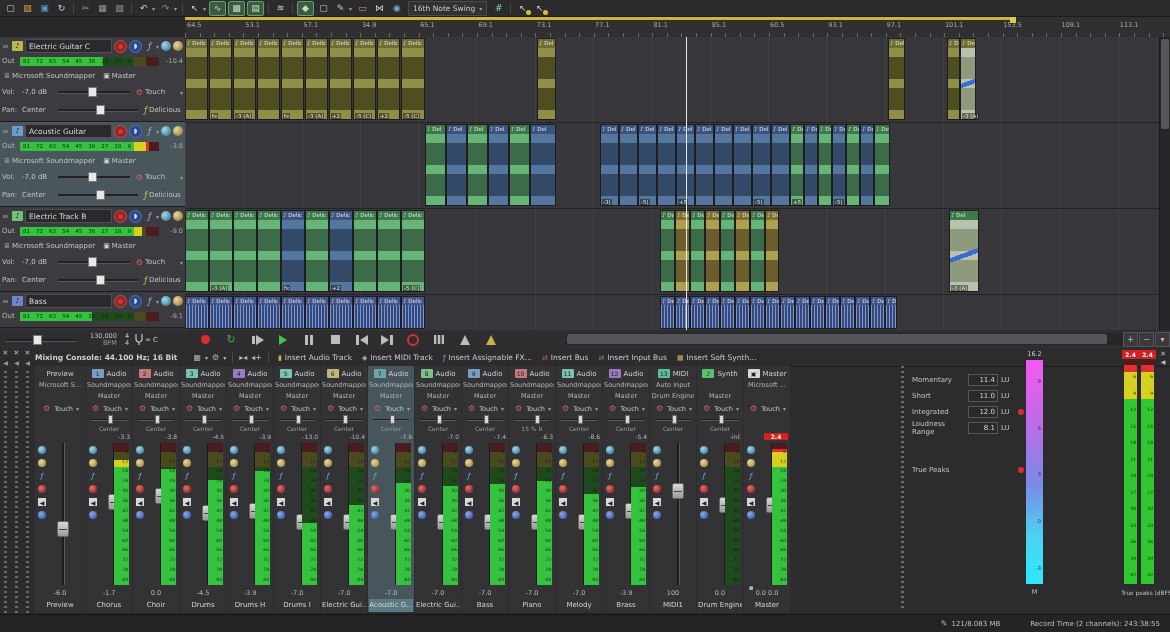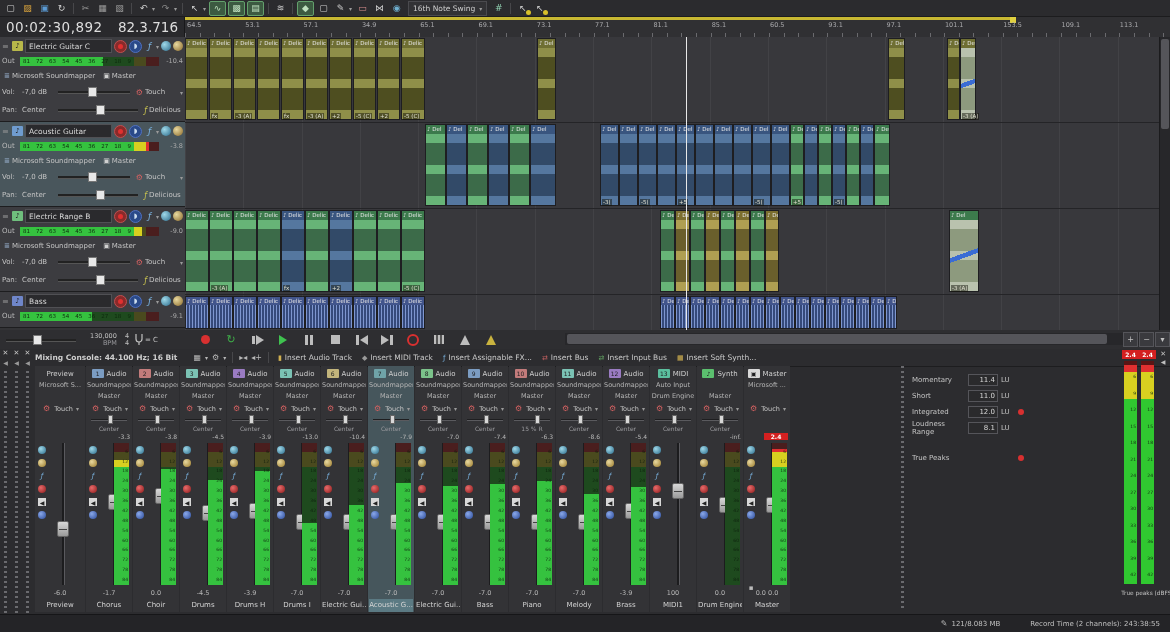--- a/index.html
+++ b/index.html
@@ -244,24 +244,20 @@
     </div>
     <div id="tbIcons2" style="display:flex;align-items:center;">
         <span class="tbi" style="color: rgb(143, 208, 176);">#</span>
         <span class="tbsep"></span>
         <span class="tbi badge" style="color: rgb(207, 207, 207);">↖</span>
         <span class="tbi badge" style="color: rgb(207, 207, 207);">↖</span>
       </div>
   </div>
 
   <div id="headerrow">
-    <div id="timebox">
-      <span id="timeMain">00:02:30,892</span>
-      <span id="timeBeats">82.3.716</span>
-    </div>
     <div id="ruler">
       <div id="loopbar" style="width: 828px;"></div>
       <div id="loopend" style="left: 825px;"></div>
       <div id="ticks">
           <span class="tick" style="left: 2px;">64.5</span>
           <span class="tick" style="left: 60.3px;">53.1</span>
           <span class="tick" style="left: 118.6px;">57.1</span>
           <span class="tick" style="left: 176.9px;">34.9</span>
           <span class="tick" style="left: 235.2px;">65.1</span>
           <span class="tick" style="left: 293.5px;">69.1</span>
@@ -400,21 +396,21 @@
               <div class="hnd" style="left: 47%;"></div>
             </div>
             <span class="fxj">ƒ</span>
             <span class="tauto">Delicious ...</span>
           </div>
         </div>
         <div class="thdr" style="height: 85px;">
           <div class="trowA">
             <span class="tgrip">≡</span>
             <span class="tchip" style="background: rgb(111, 191, 125);">♪</span>
-            <div class="tname">Electric Range B</div>
+            <div class="tname">Electric Track B</div>
             <span class="tbtn rec"></span>
             <span class="tbtn mute">◗</span>
             <span class="tbtn fx">ƒ</span>
             <span class="tdd">▾</span>
             <span class="tknob" style="background: radial-gradient(circle at 35% 35%, rgb(159, 216, 232), rgb(42, 106, 138));"></span>
             <span class="tknob" style="background: radial-gradient(circle at 35% 35%, rgb(232, 216, 159), rgb(138, 106, 42));"></span>
           </div>
           <div class="trowB">
             <span class="toutlbl">Out</span>
             <div class="tmeter">
@@ -2020,26 +2016,39 @@
             <span class="unit">LU</span>
             <span class="reddot"></span>
           </div>
           <div class="lrow">
             <span class="lab">Loudness Range</span>
             <span class="vbox">8.1</span>
             <span class="unit">LU</span>
             <span style="width: 9px;"></span>
           </div>
         </div>
-      <div class="lrow" style="margin-top:14px;">
+      <div class="lrow" style="margin-top:26px;">
         <span class="lab">True Peaks</span>
         <span class="reddot"></span>
       </div>
     </div>
     <div id="loudmeters">
+        <div class="lmcol" style="left: 0px;">
+          <div class="lmval">16.2</div>
+          <div class="lmbar">
+            <div class="lmticks">
+              <span>9</span>
+              <span>6</span>
+              <span>3</span>
+              <span>0</span>
+              <span>-3</span>
+            </div>
+          </div>
+          <div class="lmlab">M</div>
+        </div>
       </div>
     <div id="peakmeters">
         <div class="pmcol" style="left: 0px;">
           <div class="pmval">2.4</div>
           <div class="pmbar">
             <div class="pmticks">
               <span>6</span>
               <span>9</span>
               <span>12</span>
               <span>15</span>

